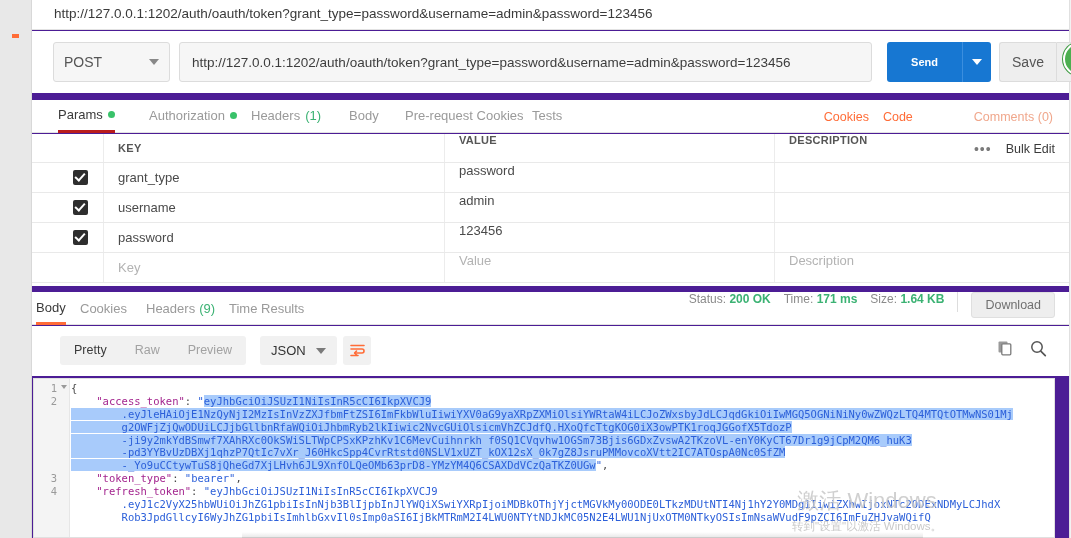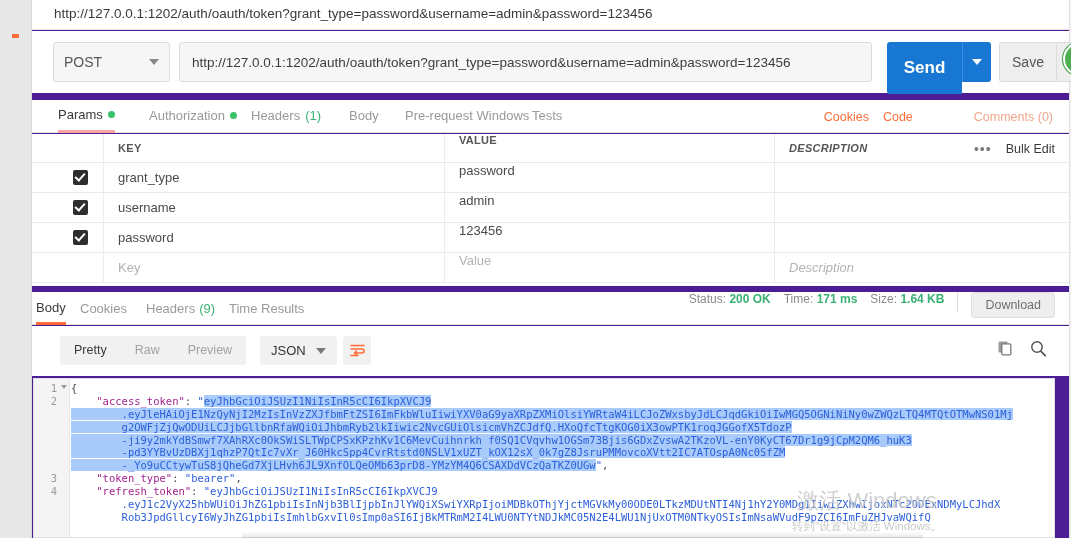--- a/index.html
+++ b/index.html
@@ -72,25 +72,25 @@
     position: absolute; left: 147px; top: 11px; width: 693px; height: 40px;
     background: #f6f6f6;
     border: 1px solid #dcdcdc;
     border-radius: 3px;
     padding: 0 12px;
     display: flex; align-items: center;
     font-size: 13.5px; color: #3d3d3d;
     overflow: hidden; white-space: nowrap;
   }
   .btn-send {
-    position: absolute; left: 855px; top: 11px; width: 75px; height: 52px;
+    position: absolute; left: 855px; top: 11px; width: 75px; height: 40px;
     background: #1777d2;
     border-radius: 3px 0 0 3px;
     display: flex; align-items: center; justify-content: center;
-    color: #fff; font-size: 17px; font-weight: bold;
+    color: #fff; font-size: 11px; font-weight: bold;
     cursor: pointer;
   }
   .btn-send-caret {
     position: absolute; left: 930px; top: 11px; width: 29px; height: 40px;
     background: #1777d2;
     border-left: 1px solid #3b8ede;
     border-radius: 0 3px 3px 0;
     display: flex; align-items: center; justify-content: center;
     cursor: pointer;
   }
@@ -130,21 +130,21 @@
     background: #fff;
     border-bottom: 1px solid #e2e2e2;
   }
   .rtab {
     position: absolute; top: 0; height: 33px;
     display: flex; align-items: center; gap: 5px;
     font-size: 13px; color: #9a9a9a;
     cursor: pointer;
     padding-bottom: 2px;
   }
-  .rtab.active { color: #3a3a3a; border-bottom: 3px solid #fca5a5; }
+  .rtab.active { color: #3a3a3a; border-bottom: 3px solid #b91c1c; }
   .dot-green {
     width: 7px; height: 7px; border-radius: 50%;
     background: #39c26a; display: inline-block;
   }
   .cnt { color: #3bb273; }
   .right-links {
     position: absolute; right: 16px; top: 0; height: 33px;
     display: flex; align-items: center; gap: 14px;
     font-size: 12.5px;
   }
@@ -171,22 +171,22 @@
     width: 341px; border-right: 1px solid #ececec;
     display: flex; align-items: center; padding-left: 14px;
     flex: none; overflow: hidden; white-space: nowrap;
   }
   .cell-val {
     width: 330px; border-right: 1px solid #ececec;
     display: flex; align-items: flex-start; padding-left: 14px;
     flex: none; overflow: hidden; white-space: nowrap;
   }
   .cell-desc {
-    flex: 1; display: flex; align-items: center; padding-left: 14px;
-    overflow: hidden; white-space: nowrap; font-style: italic;
+    flex: 1; display: flex; padding-left: 14px;
+    overflow: hidden; white-space: nowrap;
   }
   .hdr-text { font-size: 11px; font-weight: bold; color: #555; letter-spacing: .3px; }
   .cell-text { font-size: 13px; color: #4a4a4a; }
   .cell-text.ph { color: #b3b3b3; }
   .chk {
     width: 15px; height: 15px; background: #2e2e2e;
     border-radius: 2px;
     position: relative;
   }
   .chk::after {
@@ -356,21 +356,21 @@
       <span class="dot-green"></span>
     </div>
     <div class="rtab" style="left:219px">
       <span>Headers</span>
       <span class="cnt">(1)</span>
     </div>
     <div class="rtab" style="left:317px">
       <span>Body</span>
     </div>
     <div class="rtab" style="left:373px">
-      <span>Pre-request Windows</span>
+      <span>Pre-request Cookies</span>
     </div>
     <div class="rtab" style="left:500px">
       <span>Tests</span>
     </div>
     <div class="right-links">
       <span class="lnk">Cookies</span>
       <span class="lnk">Code</span>
       <span class="lnk muted">Comments (0)</span>
     </div>
   </div>

